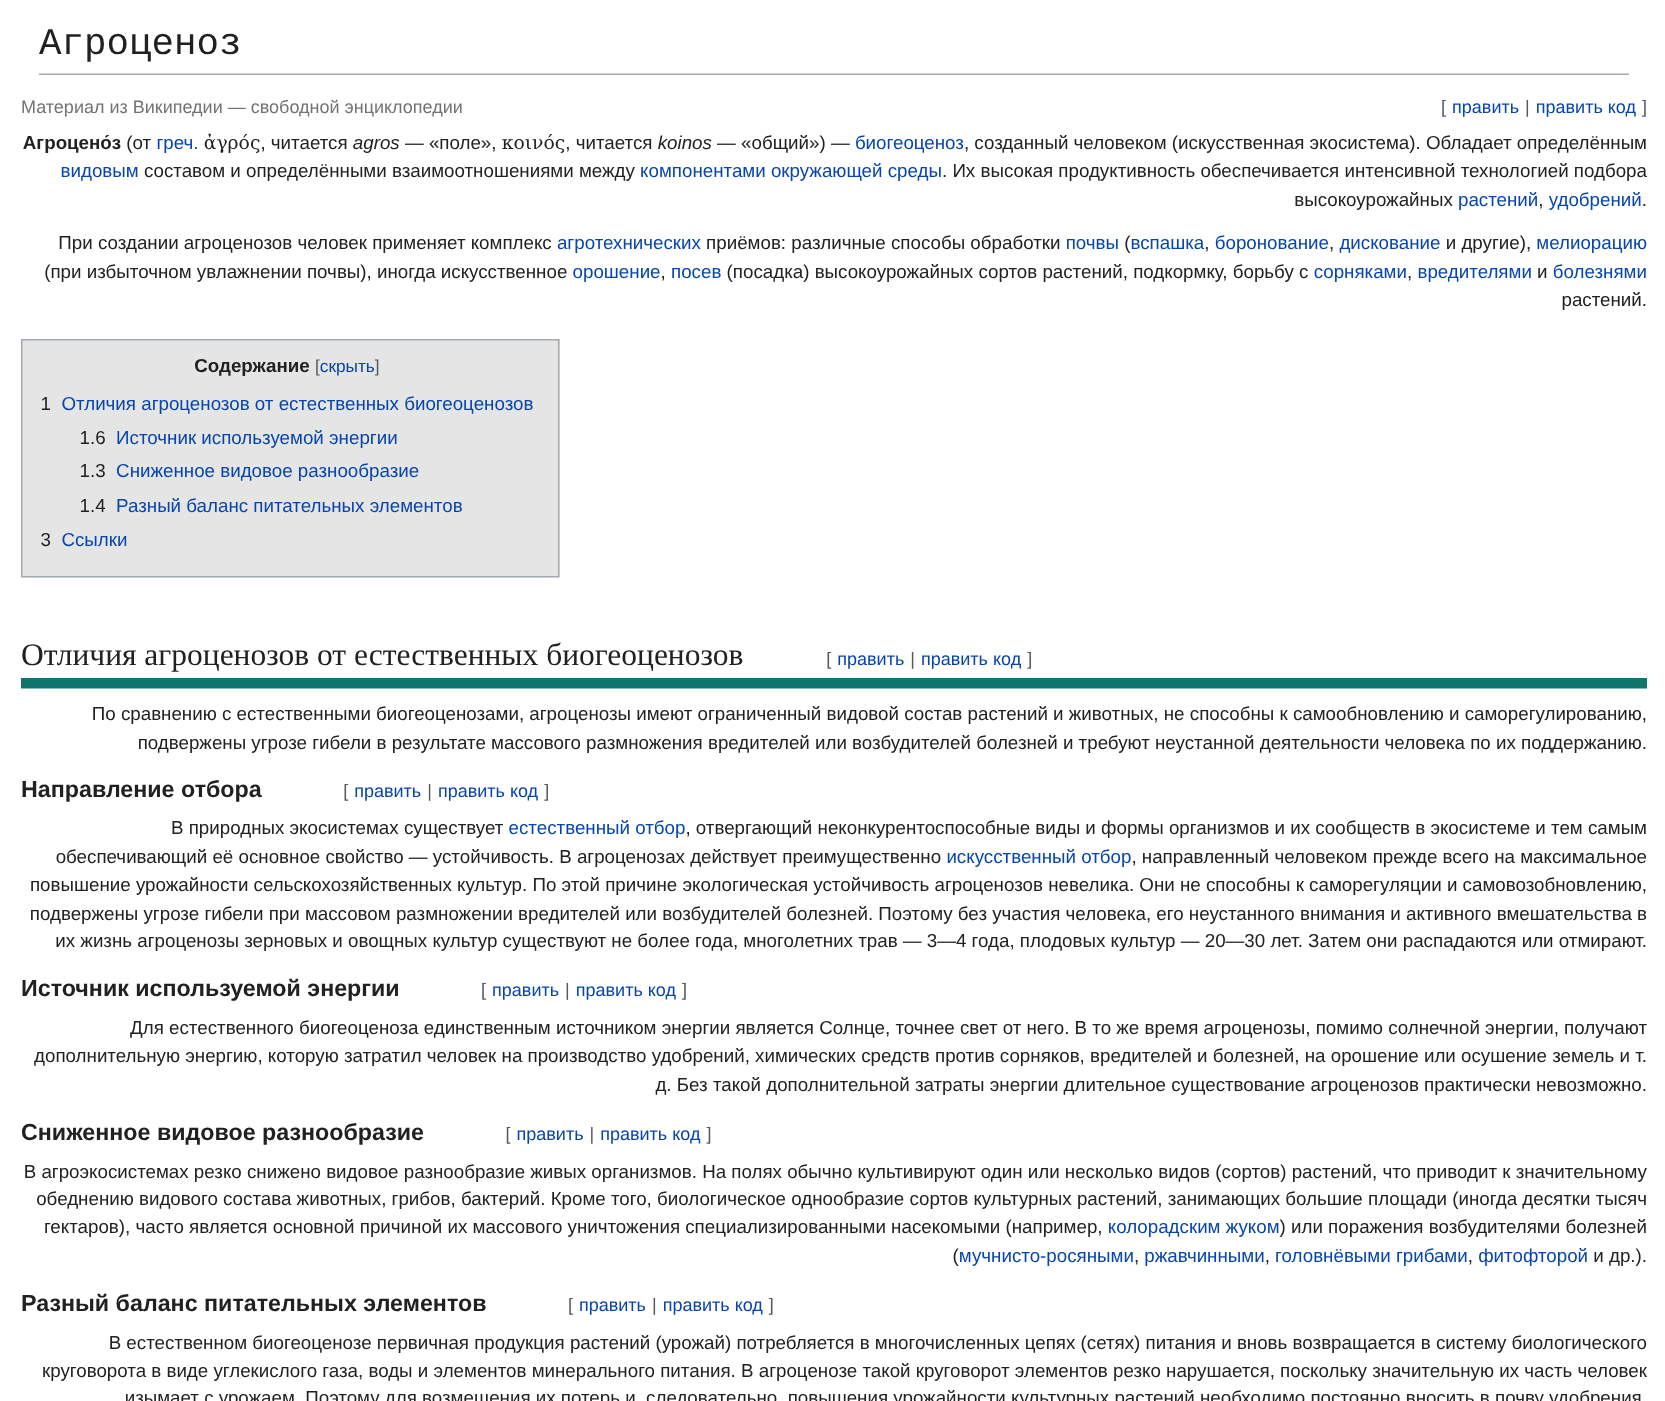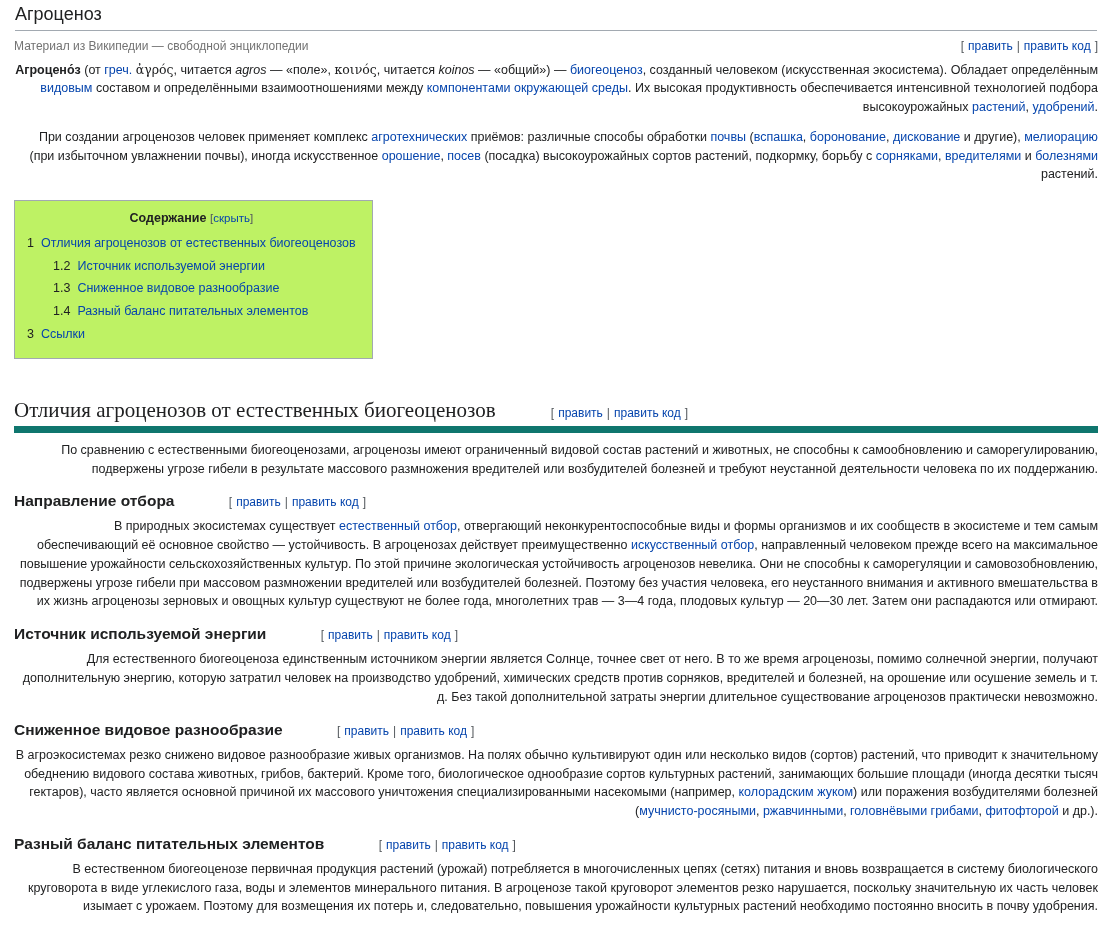--- a/index.html
+++ b/index.html
@@ -13,25 +13,25 @@
     line-height: 1.5;
     padding: 3px 12px 14px 14px;
   }
   a.wlink, a.elink, a.toc-link {
     color: #0645ad;
     text-decoration: none;
     cursor: pointer;
   }
 
   h1.firstHeading {
-    font-family: Liberation Sans, sans-serif;
-    font-size: 18px;
+    font-family: Liberation Mono, monospace;
+    font-size: 25px;
     font-weight: normal;
     line-height: 1.2;
-    margin: 1px;
+    margin: 12px;
     padding-bottom: 4px;
     border-bottom: 1px solid #a2a9b1;
   }
   .subtitle-row {
     display: flex;
     justify-content: space-between;
     align-items: baseline;
     margin-top: 6px;
     margin-bottom: 2px;
   }
@@ -47,21 +47,21 @@
   }
   .editsection .brk { color: #54595d; }
   .editsection .brk.mid { margin: 0 4px; }
   .editsection .brk.first { margin-right: 4px; }
   .editsection .brk.last { margin-left: 4px; }
 
   p.body-p { margin: 6px 0 11px 0; text-align: right; }
 
   .toc {
     display: inline-block;
-    background: #bef264;
+    background: #e5e5e5;
     border: 1px solid #a2a9b1;
     padding: 8px 16px 10px 12px;
     margin: 5px 0 10px 0;
     font-size: 12.5px;
     min-width: 290px;
   }
   .toc-header { text-align: center; }
   .toc-title-label { font-weight: bold; }
   .toc-toggle { font-size: 11.5px; }
   .toc-toggle .brk { color: #54595d; }
@@ -108,21 +108,21 @@
 
 <div class="toc">
   <div class="toc-header">
     <span class="toc-title-label">Содержание</span>
     <span class="toc-toggle">
       <span class="brk">[</span><a class="toc-link">скрыть</a><span class="brk">]</span>
     </span>
   </div>
   <ul>
     <li class="lvl1"><span class="toc-num">1</span><a class="toc-link">Отличия агроценозов от естественных биогеоценозов</a></li>
-    <li class="lvl2"><span class="toc-num">1.2</span><a class="toc-link">Источник используемой энергии</a></li>
+    <li class="lvl2"><span class="toc-num">1.6</span><a class="toc-link">Источник используемой энергии</a></li>
     <li class="lvl2"><span class="toc-num">1.3</span><a class="toc-link">Сниженное видовое разнообразие</a></li>
     <li class="lvl2"><span class="toc-num">1.4</span><a class="toc-link">Разный баланс питательных элементов</a></li>
     <li class="lvl1"><span class="toc-num">3</span><a class="toc-link">Ссылки</a></li>
   </ul>
 </div>
 
 <h2 class="sect">
   <span>Отличия агроценозов от естественных биогеоценозов</span>
   <span class="editsection"><span class="brk first">[</span><a class="elink">править</a><span class="brk mid">|</span><a class="elink">править код</a><span class="brk last">]</span></span>
 </h2>

